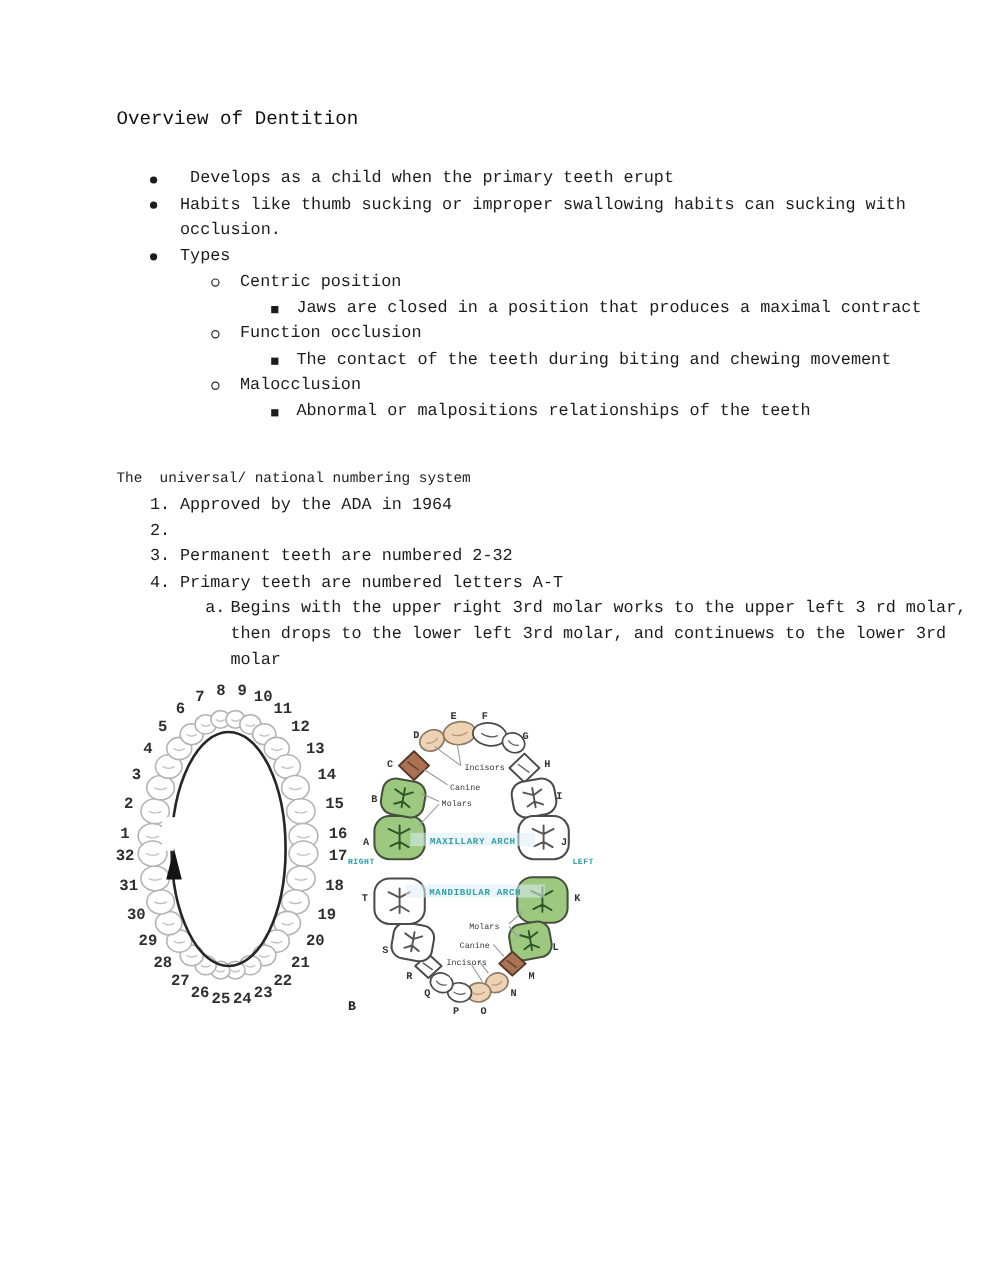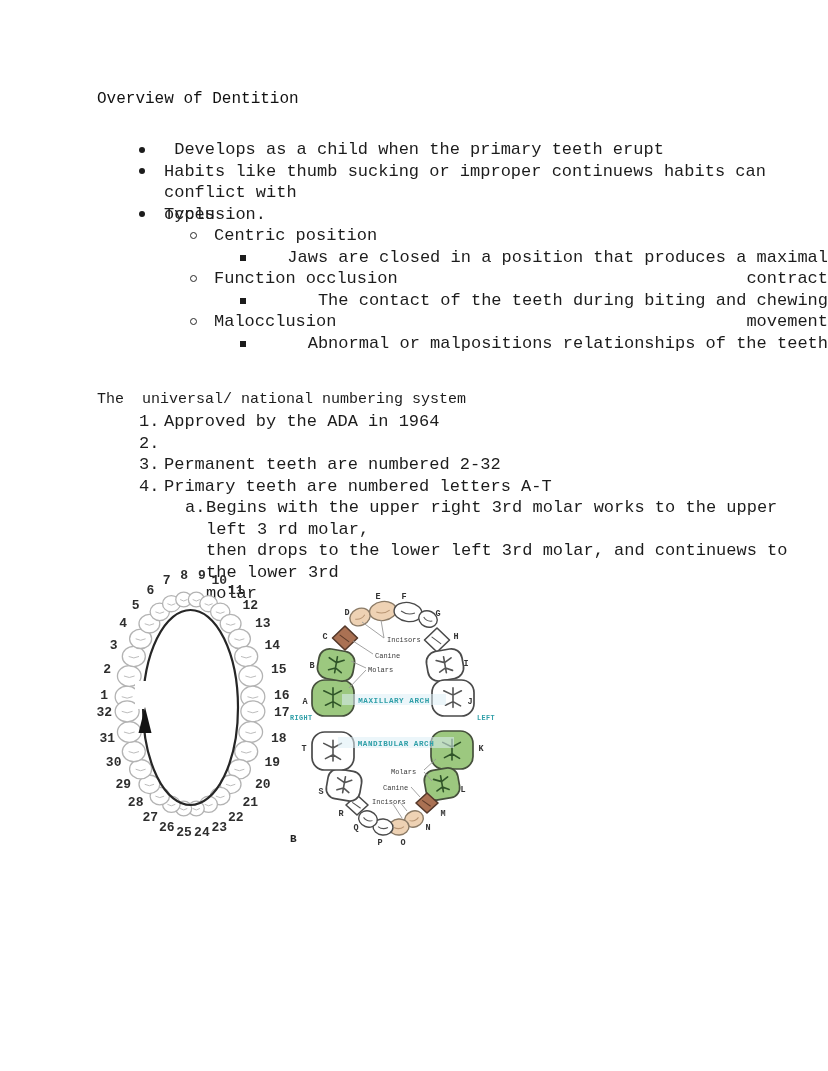--- a/index.html
+++ b/index.html
@@ -1,55 +1,55 @@
 <!DOCTYPE html>
 <html><head>
 <meta charset="utf-8">
 <style>
   html,body{margin:0;padding:0;background:#ffffff;}
   .page{
     position:relative;width:828px;height:1071px;background:#ffffff;overflow:hidden;
     font-family:Liberation Mono, monospace;color:#1c1c1c;margin-top:40px;
   }
   .doc-title{position:absolute;left:97px;top:50px;font-size:16px;color:#111;}
-  .row{position:absolute;left:18px;right:0;font-size:17px;line-height:21.5px;}
+  .row{position:absolute;left:4px;right:0;font-size:14px;line-height:21.5px;}
   .txt{white-space:pre-wrap;}
   .l1 .txt{margin-left:146px;}
   .l2 .txt{margin-left:196px;}
-  .l3 .txt{margin-left:243px;text-align:right;}
+  .l3 .txt{margin-left:243px;}
   .mk{position:absolute;}
   .mk-dot{left:121px;top:7.5px;width:6px;height:6px;border-radius:50%;background:#1c1c1c;}
   .mk-circ{left:172px;top:7px;width:5px;height:5px;border-radius:50%;border:1.3px solid #2a2a2a;background:#fff;}
   .mk-sq{left:222px;top:8px;width:6px;height:6px;background:#1c1c1c;}
   .mk-num{left:121px;top:0;}
   .mk-alpha{left:167px;top:0;}
   .num-txt{margin-left:146px;white-space:pre-wrap;}
   .alpha-txt{margin-left:188px;white-space:pre-wrap;}
-  .section-heading{position:absolute;left:97px;top:349px;font-size:15px;line-height:21.5px;white-space:pre-wrap;}
+  .section-heading{position:absolute;left:97px;top:349px;font-size:12px;line-height:21.5px;white-space:pre-wrap;}
   svg{position:absolute;left:0;top:0;}
   .arch-label{font-size:7.6px;font-weight:bold;letter-spacing:0.55px;}
   .side-label{font-size:6.8px;font-weight:bold;letter-spacing:0.4px;}
   .anno{font-size:7px;fill:#3a3a3a;}
   .fig-label{font-size:11px;font-weight:600;fill:#222;}
 </style>
 </head>
 <body>
 
 <div class="page">
 
   <div class="doc-title">Overview of Dentition</div>
 
   <div>
     <div class="row l1" style="top:99px">
         <span class="mk mk-dot"></span>
         <div class="txt"> Develops as a child when the primary teeth erupt</div>
       </div>
     <div class="row l1" style="top:120.5px">
         <span class="mk mk-dot"></span>
-        <div class="txt">Habits like thumb sucking or improper continuews habits can conflict with
+        <div class="txt">Habits like thumb sucking or improper swallowing habits can sucking with
 occlusion.</div>
       </div>
     <div class="row l1" style="top:163.5px">
         <span class="mk mk-dot"></span>
         <div class="txt">Types</div>
       </div>
     <div class="row l2" style="top:185px">
         <span class="mk mk-circ"></span>
         <div class="txt">Centric position</div>
       </div>

